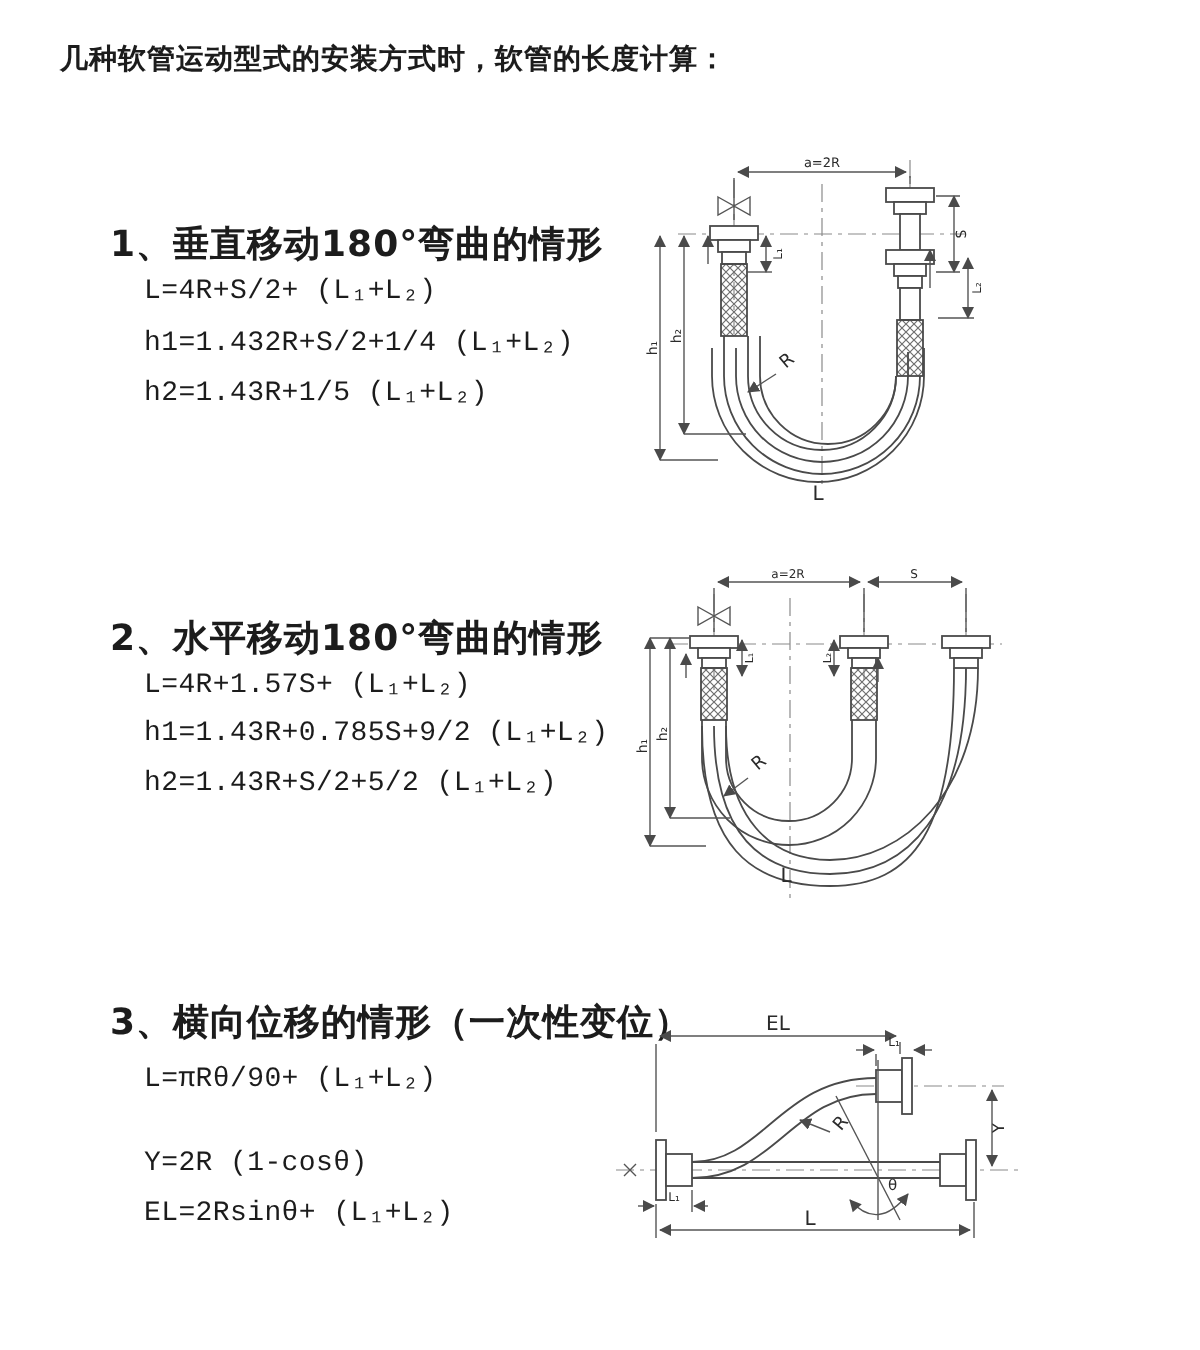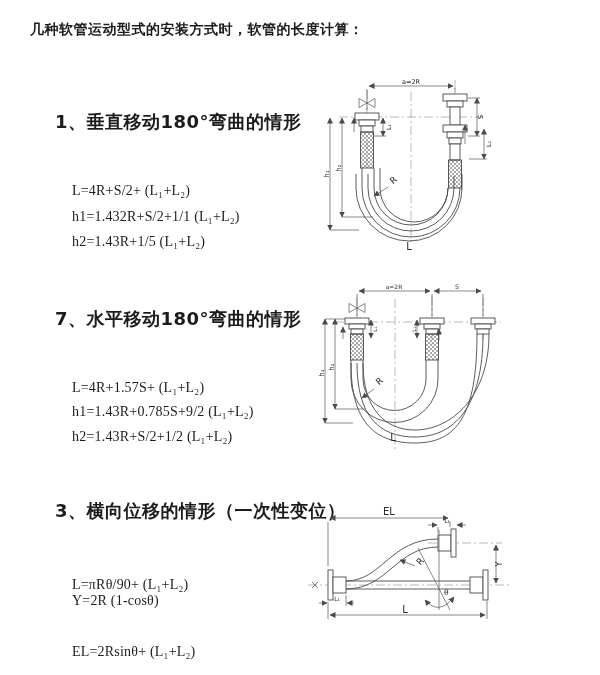--- a/index.html
+++ b/index.html
@@ -1,20 +1,20 @@
 <!DOCTYPE html>
 <html><head>
 <meta charset="utf-8">
 <style>
   html,body{margin:0;padding:0;background:#fff;}
   .page{position:relative;width:533px;height:675px;background:#ffffff;overflow:hidden;
         font-family:"DejaVu Sans",sans-serif;color:#1c1c1c;}
   .title{position:absolute;left:30px;top:21px;font-size:14px;font-weight:bold;letter-spacing:.5px;}
   .heading{position:absolute;left:55px;font-size:18px;font-weight:bold;letter-spacing:.5px;}
-  .formula{position:absolute;left:72px;font-size:14px;letter-spacing:.2px;font-family:Liberation Serif, serif;margin-top:45px;}
+  .formula{position:absolute;left:72px;font-size:14px;letter-spacing:.2px;font-family:Liberation Mono, monospace;}
   svg.diag{position:absolute;}
   svg text{font-family:"DejaVu Sans",sans-serif;fill:#2a2a2a;font-size:7px;}
   .dl{stroke:#555;stroke-width:.7;fill:none;}           
   .cl{stroke:#8a8a8a;stroke-width:.6;fill:none;stroke-dasharray:9 3 2 3;} 
   .hp{stroke:#4a4a4a;stroke-width:.9;fill:none;}        
   .ft{stroke:#4a4a4a;stroke-width:.9;fill:#fff;}        
   .hr{stroke:#4a4a4a;stroke-width:.9;fill:url(#hatch);} 
   .t10{font-size:10px;} .t9{font-size:9px;} .t8{font-size:8px;}
   .t7{font-size:7.5px;} .t6{font-size:6px;} .t55{font-size:5.5px;} .t65{font-size:6.5px;}
 </style>
@@ -34,31 +34,31 @@
       <pattern id="hatch" width="4" height="4" patternUnits="userSpaceOnUse">
         <path d="M0,0 L4,4 M4,0 L0,4" stroke="#6e6e6e" stroke-width="0.6"></path>
       </pattern>
     </defs>
   </svg>
 
   <div class="title">几种软管运动型式的安装方式时，软管的长度计算：</div>
 
   <div class="heading" style="top:110px">1、垂直移动180°弯曲的情形</div>
   <div class="formula" style="top:138px">L=4R+S/2+ (L₁+L₂)</div>
-  <div class="formula" style="top:164px">h1=1.432R+S/2+1/1 (L₁+L₂)</div>
+  <div class="formula" style="top:164px">h1=1.432R+S/2+1/4 (L₁+L₂)</div>
   <div class="formula" style="top:189px">h2=1.43R+1/5 (L₁+L₂)</div>
 
-  <div class="heading" style="top:307px">7、水平移动180°弯曲的情形</div>
+  <div class="heading" style="top:307px">2、水平移动180°弯曲的情形</div>
   <div class="formula" style="top:335px">L=4R+1.57S+ (L₁+L₂)</div>
   <div class="formula" style="top:359px">h1=1.43R+0.785S+9/2 (L₁+L₂)</div>
-  <div class="formula" style="top:384px">h2=1.43R+S/2+1/2 (L₁+L₂)</div>
+  <div class="formula" style="top:384px">h2=1.43R+S/2+5/2 (L₁+L₂)</div>
 
   <div class="heading" style="top:499px">3、横向位移的情形（一次性变位）</div>
   <div class="formula" style="top:532px">L=πRθ/90+ (L₁+L₂)</div>
-  <div class="formula" style="top:548px">Y=2R (1-cosθ)</div>
+  <div class="formula" style="top:574px">Y=2R (1-cosθ)</div>
   <div class="formula" style="top:599px">EL=2Rsinθ+ (L₁+L₂)</div>
 
   <svg class="diag" style="left:305px;top:70px" width="290" height="185" viewBox="0 0 290 185">
     <g>
       <path class="cl" d="M62,20 V98"></path>
       <path class="cl" d="M150,10 V86"></path>
       <path class="cl" d="M106,22 V172"></path>
       <path class="cl" d="M34,47 H178"></path>
     </g>
     <g>

